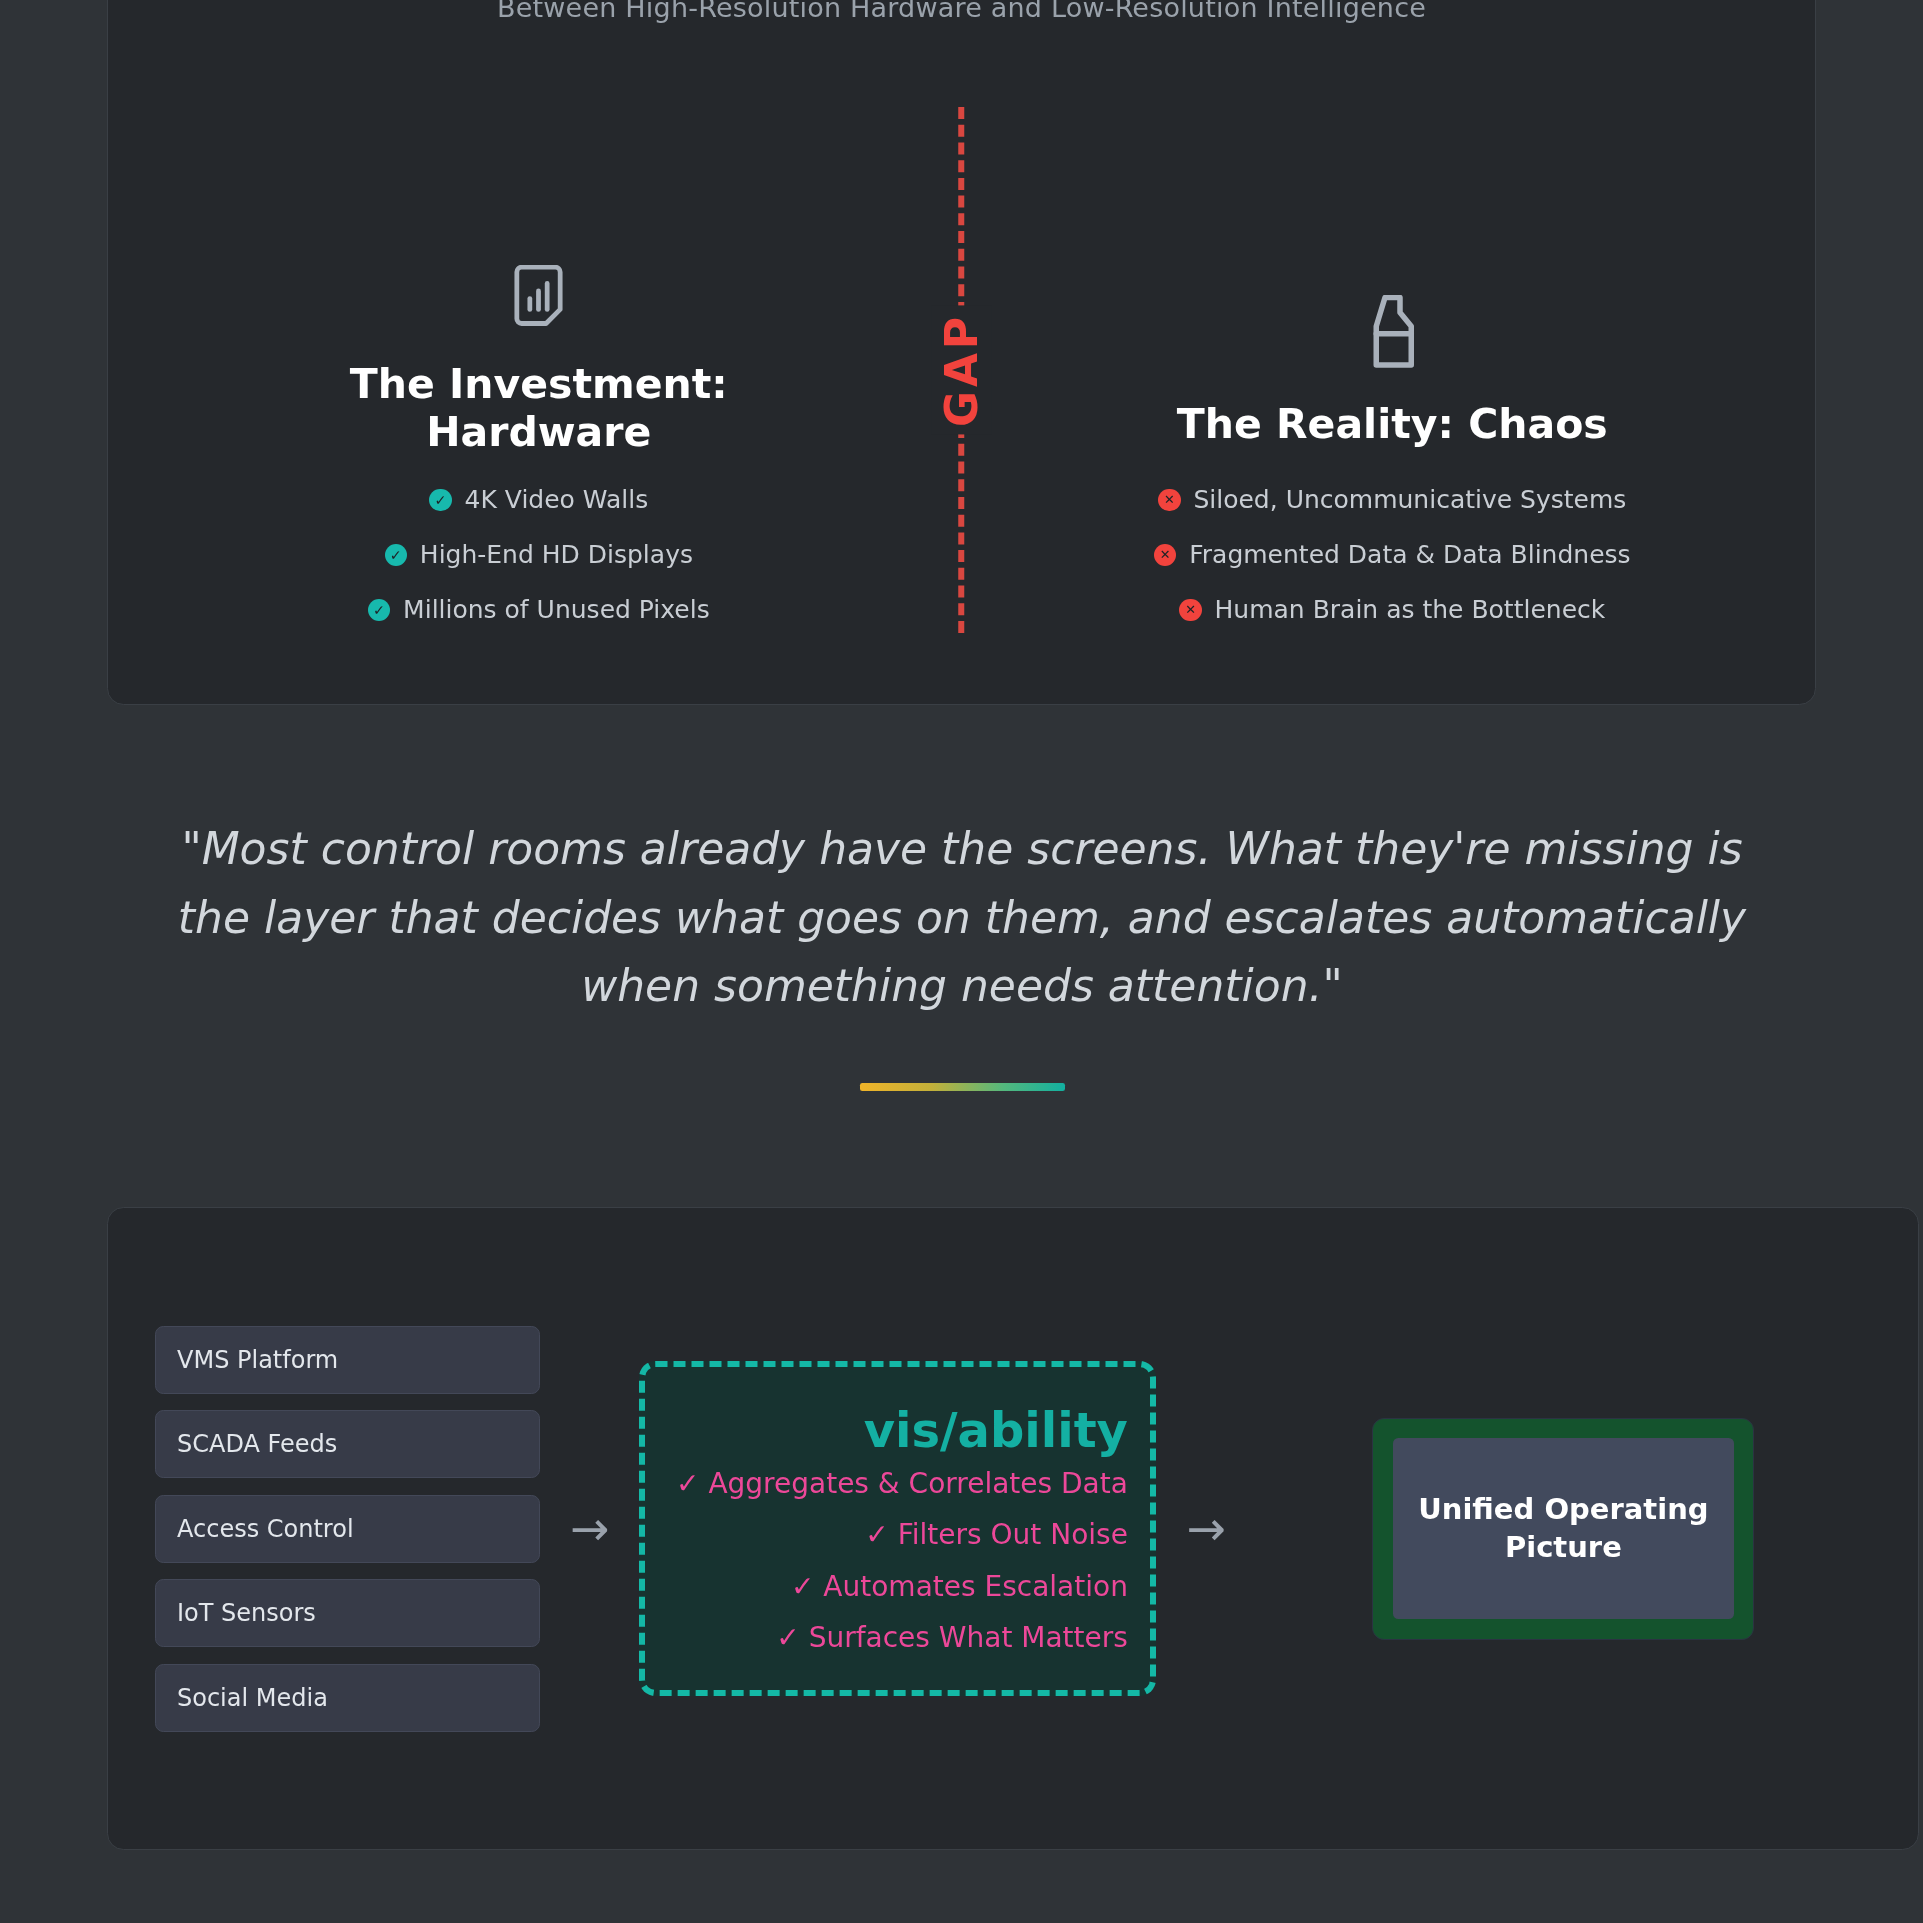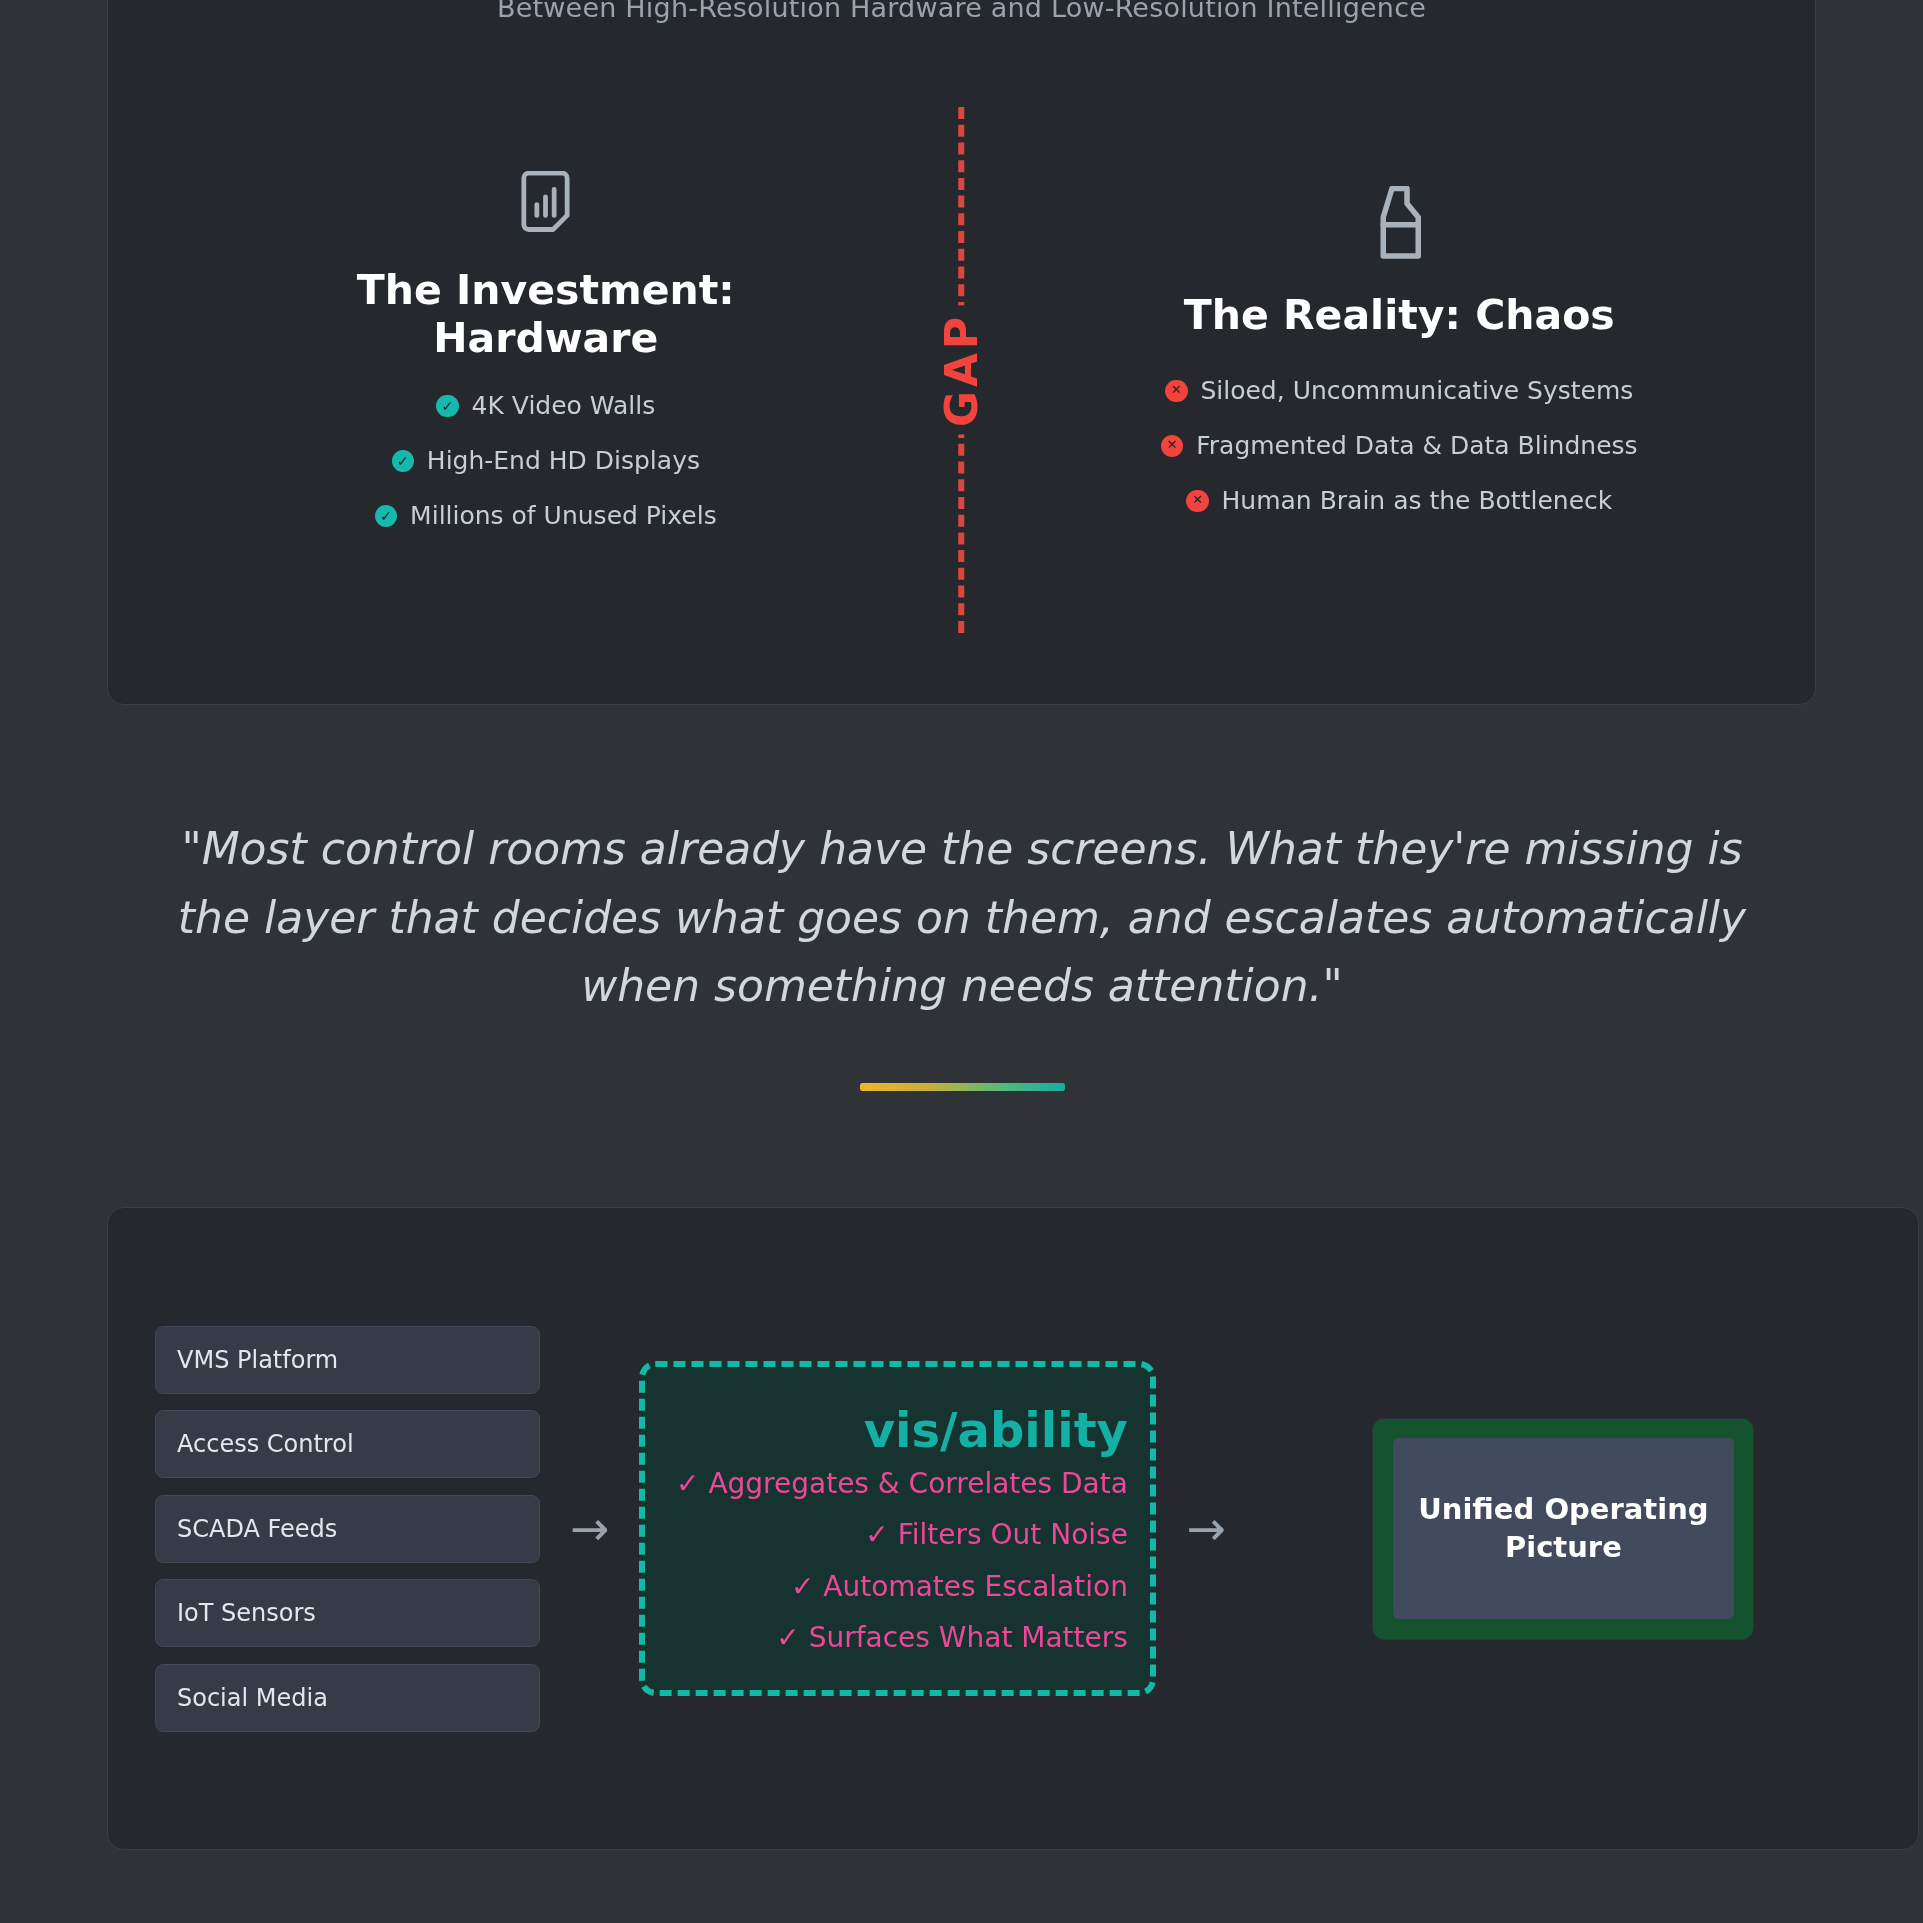--- a/index.html
+++ b/index.html
@@ -43,25 +43,25 @@
     text-align: center;
     font-size: 27px;
     color: #9aa2ab;
     letter-spacing: 0.2px;
     white-space: nowrap;
   }
 
   .gap-columns {
     position: absolute;
     top: 248px;
-    left: 11px;
+    left: 4px;
     width: 100%;
     height: 571px;
     display: flex;
-    align-items: center;
+    align-items: flex-end;
   }
 
   .gap-col {
     flex: 1 1 0;
     text-align: center;
     padding-top: 22.5px;
   }
 
   .gap-col .col-icon {
     display: block;
@@ -343,22 +343,22 @@
 <div id="quote-section">
   <p id="quote-text">"Most control rooms already have the screens. What they're missing is the layer that decides what goes on them, and escalates automatically when something needs attention."</p>
   <div id="quote-divider"></div>
 </div>
 
 <div class="panel" id="flow-panel">
   <div id="flow-inner">
 
     <div class="sources">
       <div class="source-chip">VMS Platform</div>
+      <div class="source-chip">SCADA Feeds</div>
       <div class="source-chip">Access Control</div>
-      <div class="source-chip">SCADA Feeds</div>
       <div class="source-chip">IoT Sensors</div>
       <div class="source-chip">Social Media</div>
     </div>
 
     <div class="flow-arrow">→</div>
 
     <div class="vis-box">
       <div class="vis-brand">vis/ability</div>
       <ul class="vis-list">
         <li>✓ Aggregates &amp; Correlates Data</li>

